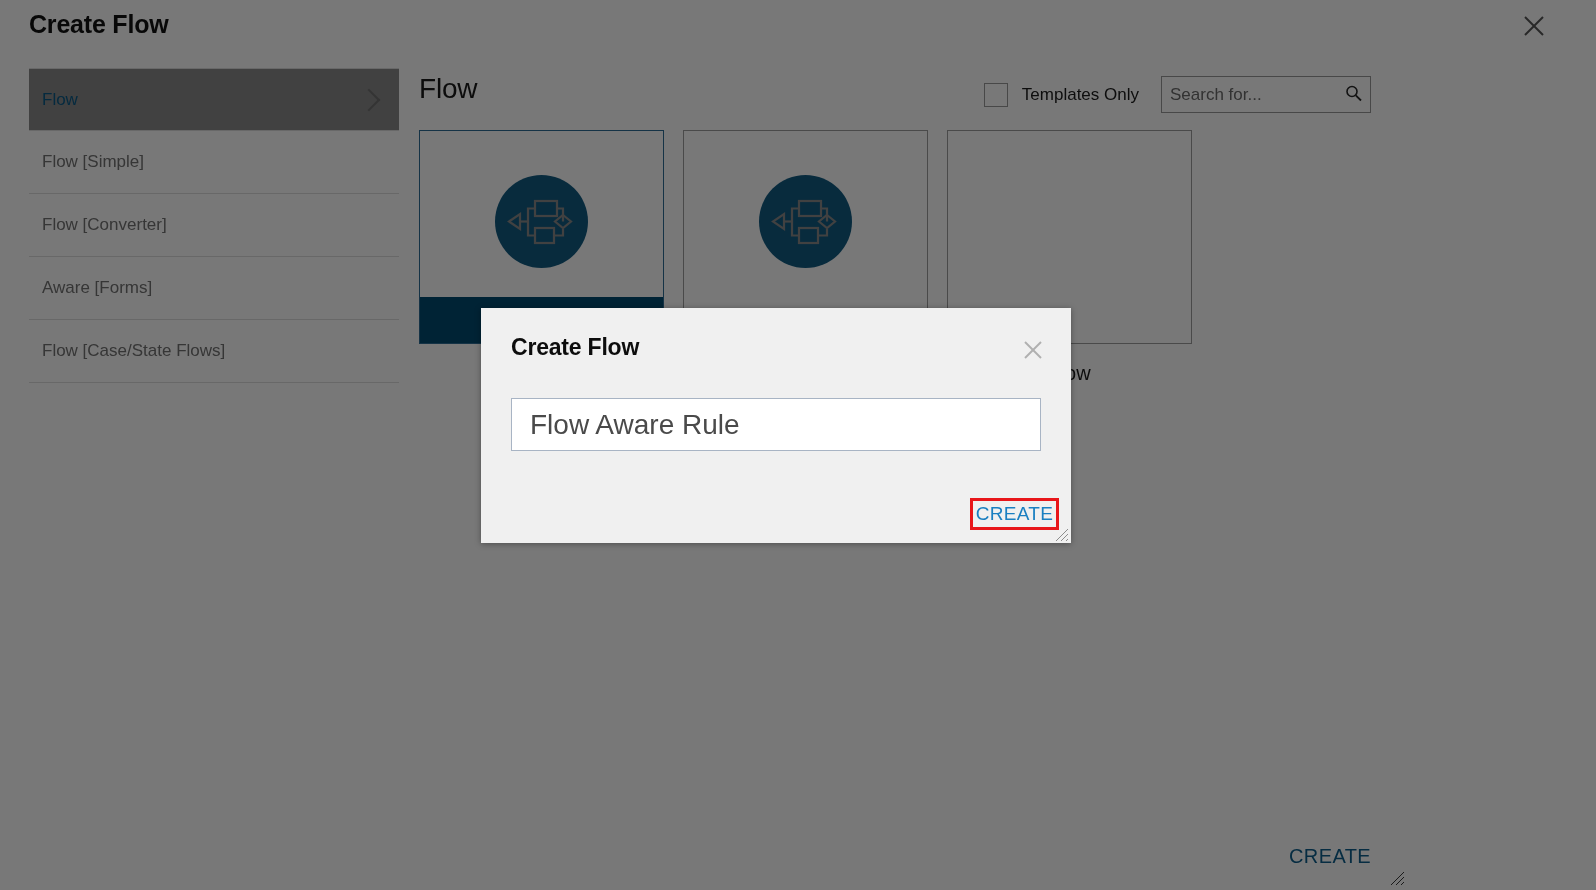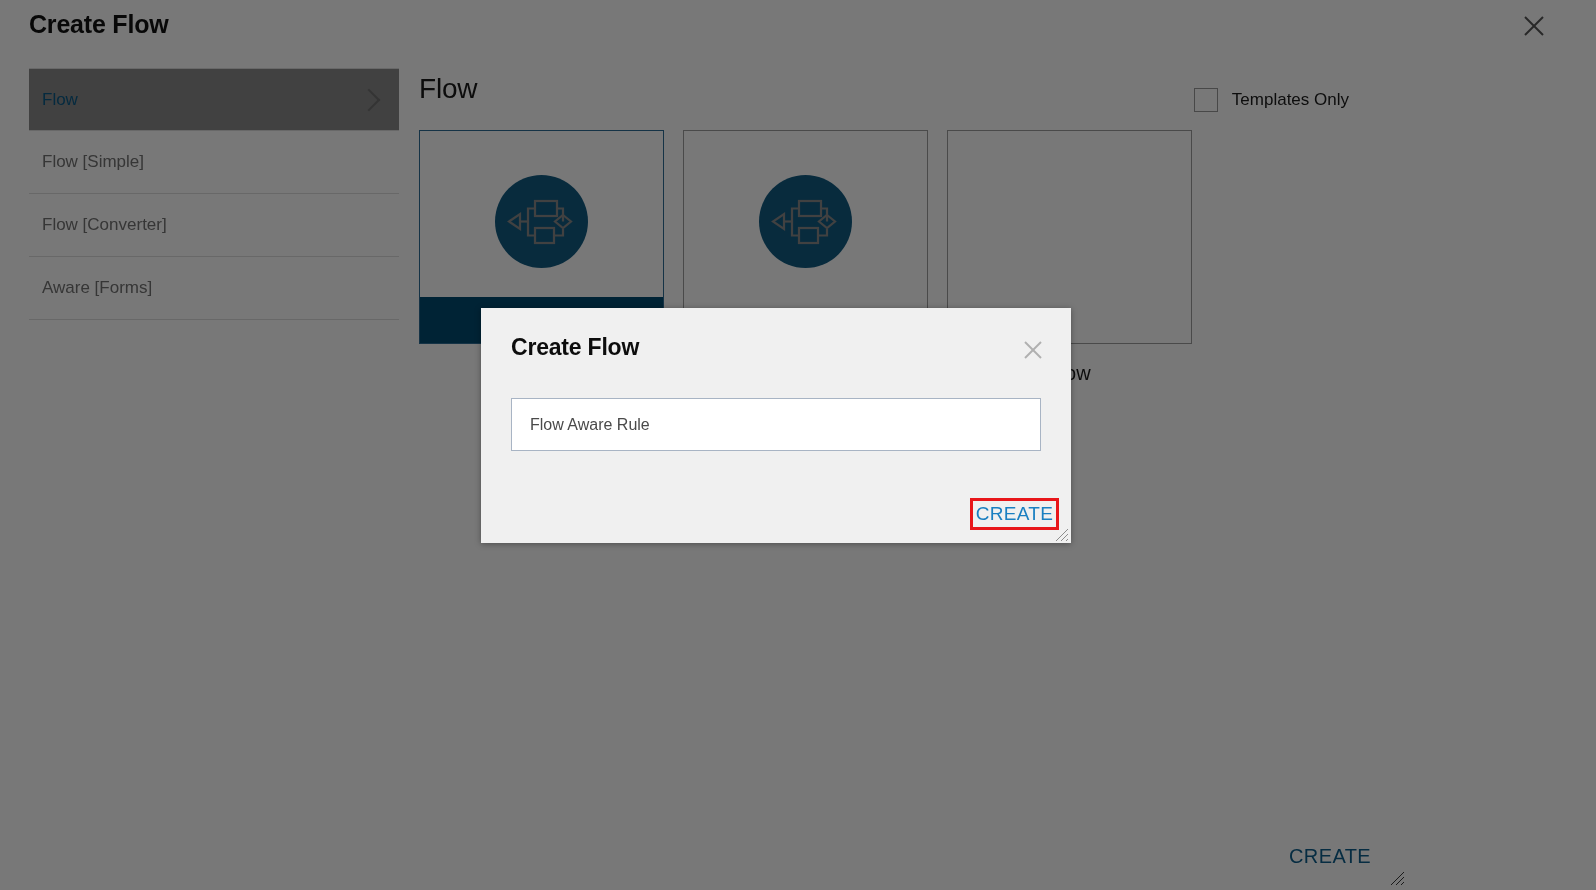--- a/index.html
+++ b/index.html
@@ -69,21 +69,21 @@
   #main {
     position: absolute; left: 419px; top: 68px;
     right: 40px;
   }
   #main-title {
     font-size: 28px; color: #1a1a1a;
     margin: 5px 0 0 0;
     letter-spacing: -0.2px;
   }
   #main-toolbar {
-    position: absolute; right: 0; top: 20px;
+    position: absolute; right: 0; top: 8px;
     display: flex; align-items: center; gap: 0; padding-left: 44px;
   }
   #templates-checkbox {
     width: 24px; height: 24px;
     border: 1px solid #9a9a9a;
     background: transparent;
     margin-right: 14px;
     cursor: pointer;
   }
   #templates-label {
@@ -193,21 +193,21 @@
     position: absolute; left: 30px; top: 90px;
     width: 530px; height: 53px;
     background: #ffffff;
     border: 1px solid #a8b4c4;
   }
   #modal-input {
     width: 100%; height: 100%;
     border: 0; outline: 0;
     background: transparent;
     font-family: "Liberation Sans", sans-serif;
-    font-size: 16px; color: #4a4a4a;
+    font-size: 28px; color: #4a4a4a;
     padding: 0 18px;
   }
   #modal-input::placeholder { color: #6d6d6d; }
   #modal-create-highlight {
     position: absolute; left: 489px; top: 190px;
     width: 89px; height: 32px;
     border: 3px solid #e8161a;
     background: #f0f0f0;
     display: flex; align-items: center; justify-content: center;
   }
@@ -243,28 +243,40 @@
     </div>
     <div class="side-item">
       <span class="side-label">Flow [Simple]</span>
     </div>
     <div class="side-item">
       <span class="side-label">Flow [Converter]</span>
     </div>
     <div class="side-item">
       <span class="side-label">Aware [Forms]</span>
     </div>
+    <div class="side-item">
+      <span class="side-label">Flow [Case/State Flows]</span>
+    </div>
   </div>
 
   <div id="main">
     <div id="main-title">Flow</div>
 
     <div id="main-toolbar">
       <div id="templates-checkbox"></div>
       <div id="templates-label">Templates Only</div>
+      <div id="search-wrap">
+        <input id="search-input" type="text" placeholder="Search for..." style="">
+        <span id="search-icon">
+          <svg width="17" height="17" viewBox="0 0 17 17" aria-hidden="true">
+            <circle cx="7" cy="7" r="5" stroke="#2a2a2a" stroke-width="1.6" fill="none"></circle>
+            <line x1="10.8" y1="10.8" x2="16" y2="16" stroke="#2a2a2a" stroke-width="1.8"></line>
+          </svg>
+        </span>
+      </div>
     </div>
 
     <div id="tiles">
 
       <div class="tile selected">
         <span class="tile-icon">
           <svg width="93" height="93" viewBox="0 0 93 93" aria-hidden="true">
             <circle cx="46.5" cy="46.5" r="46.5" fill="#125c83"></circle>
             <g stroke="#8a8a8a" stroke-width="2.2" fill="none">
               <rect x="40" y="26" width="22" height="15"></rect>

